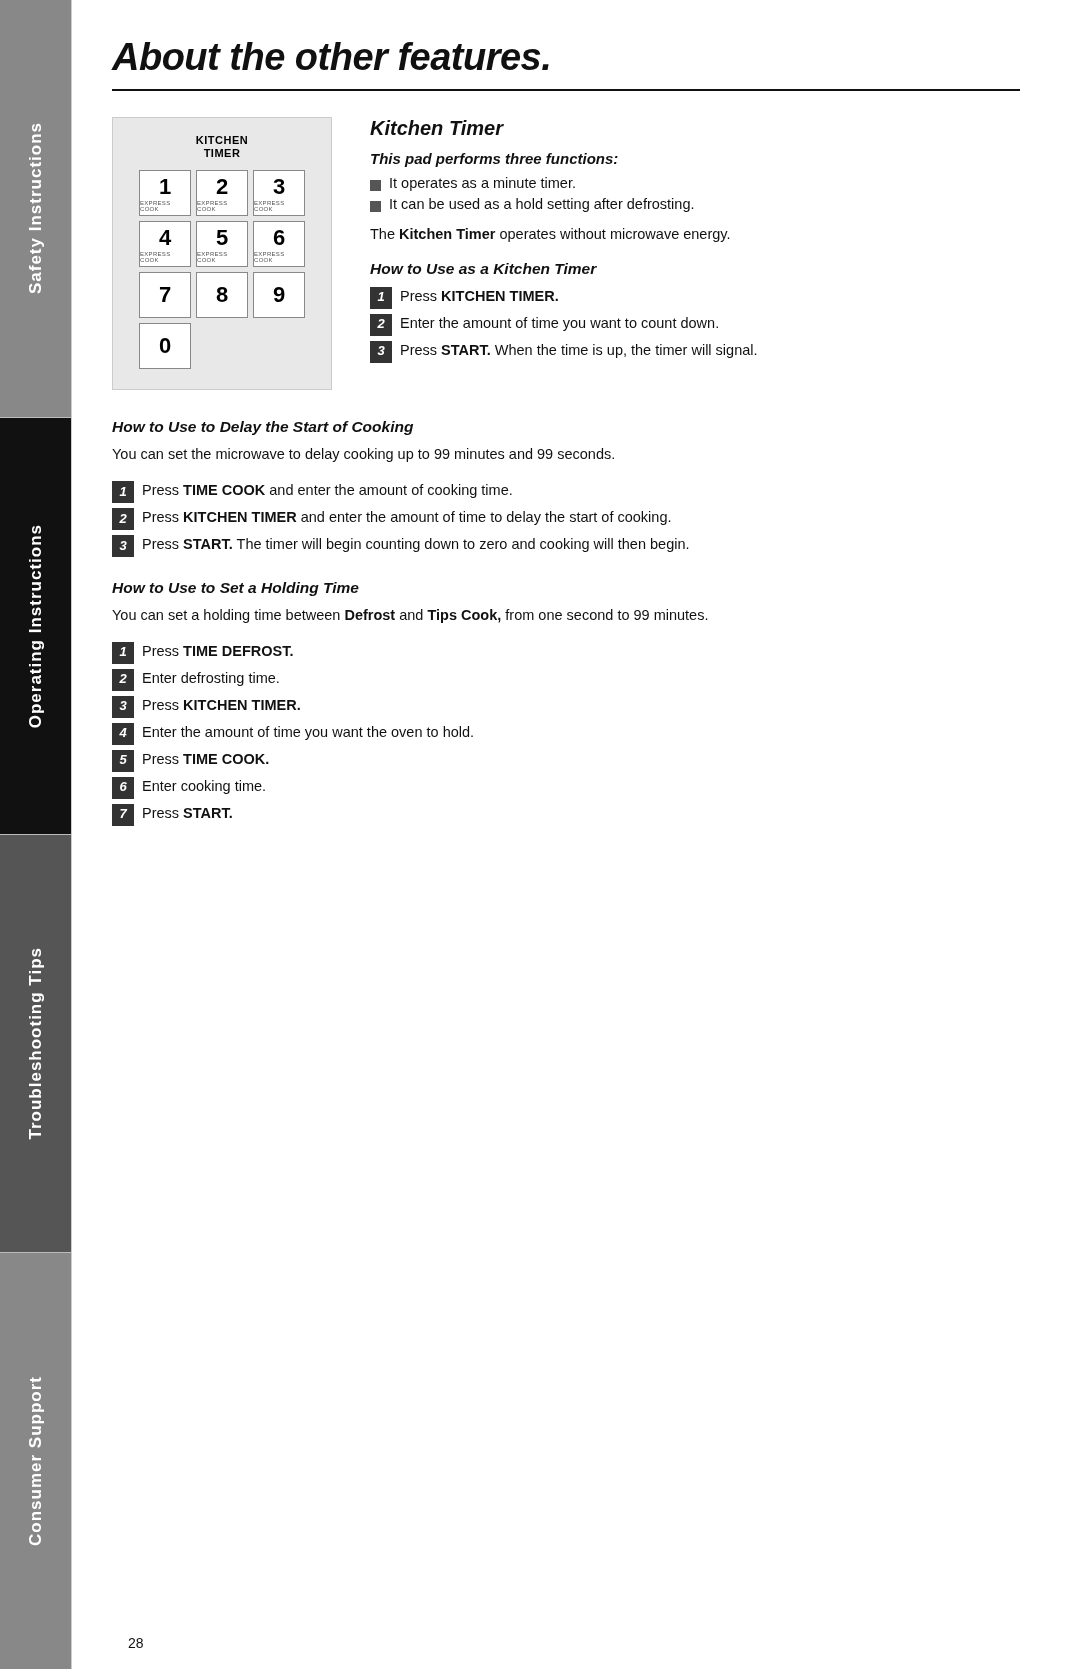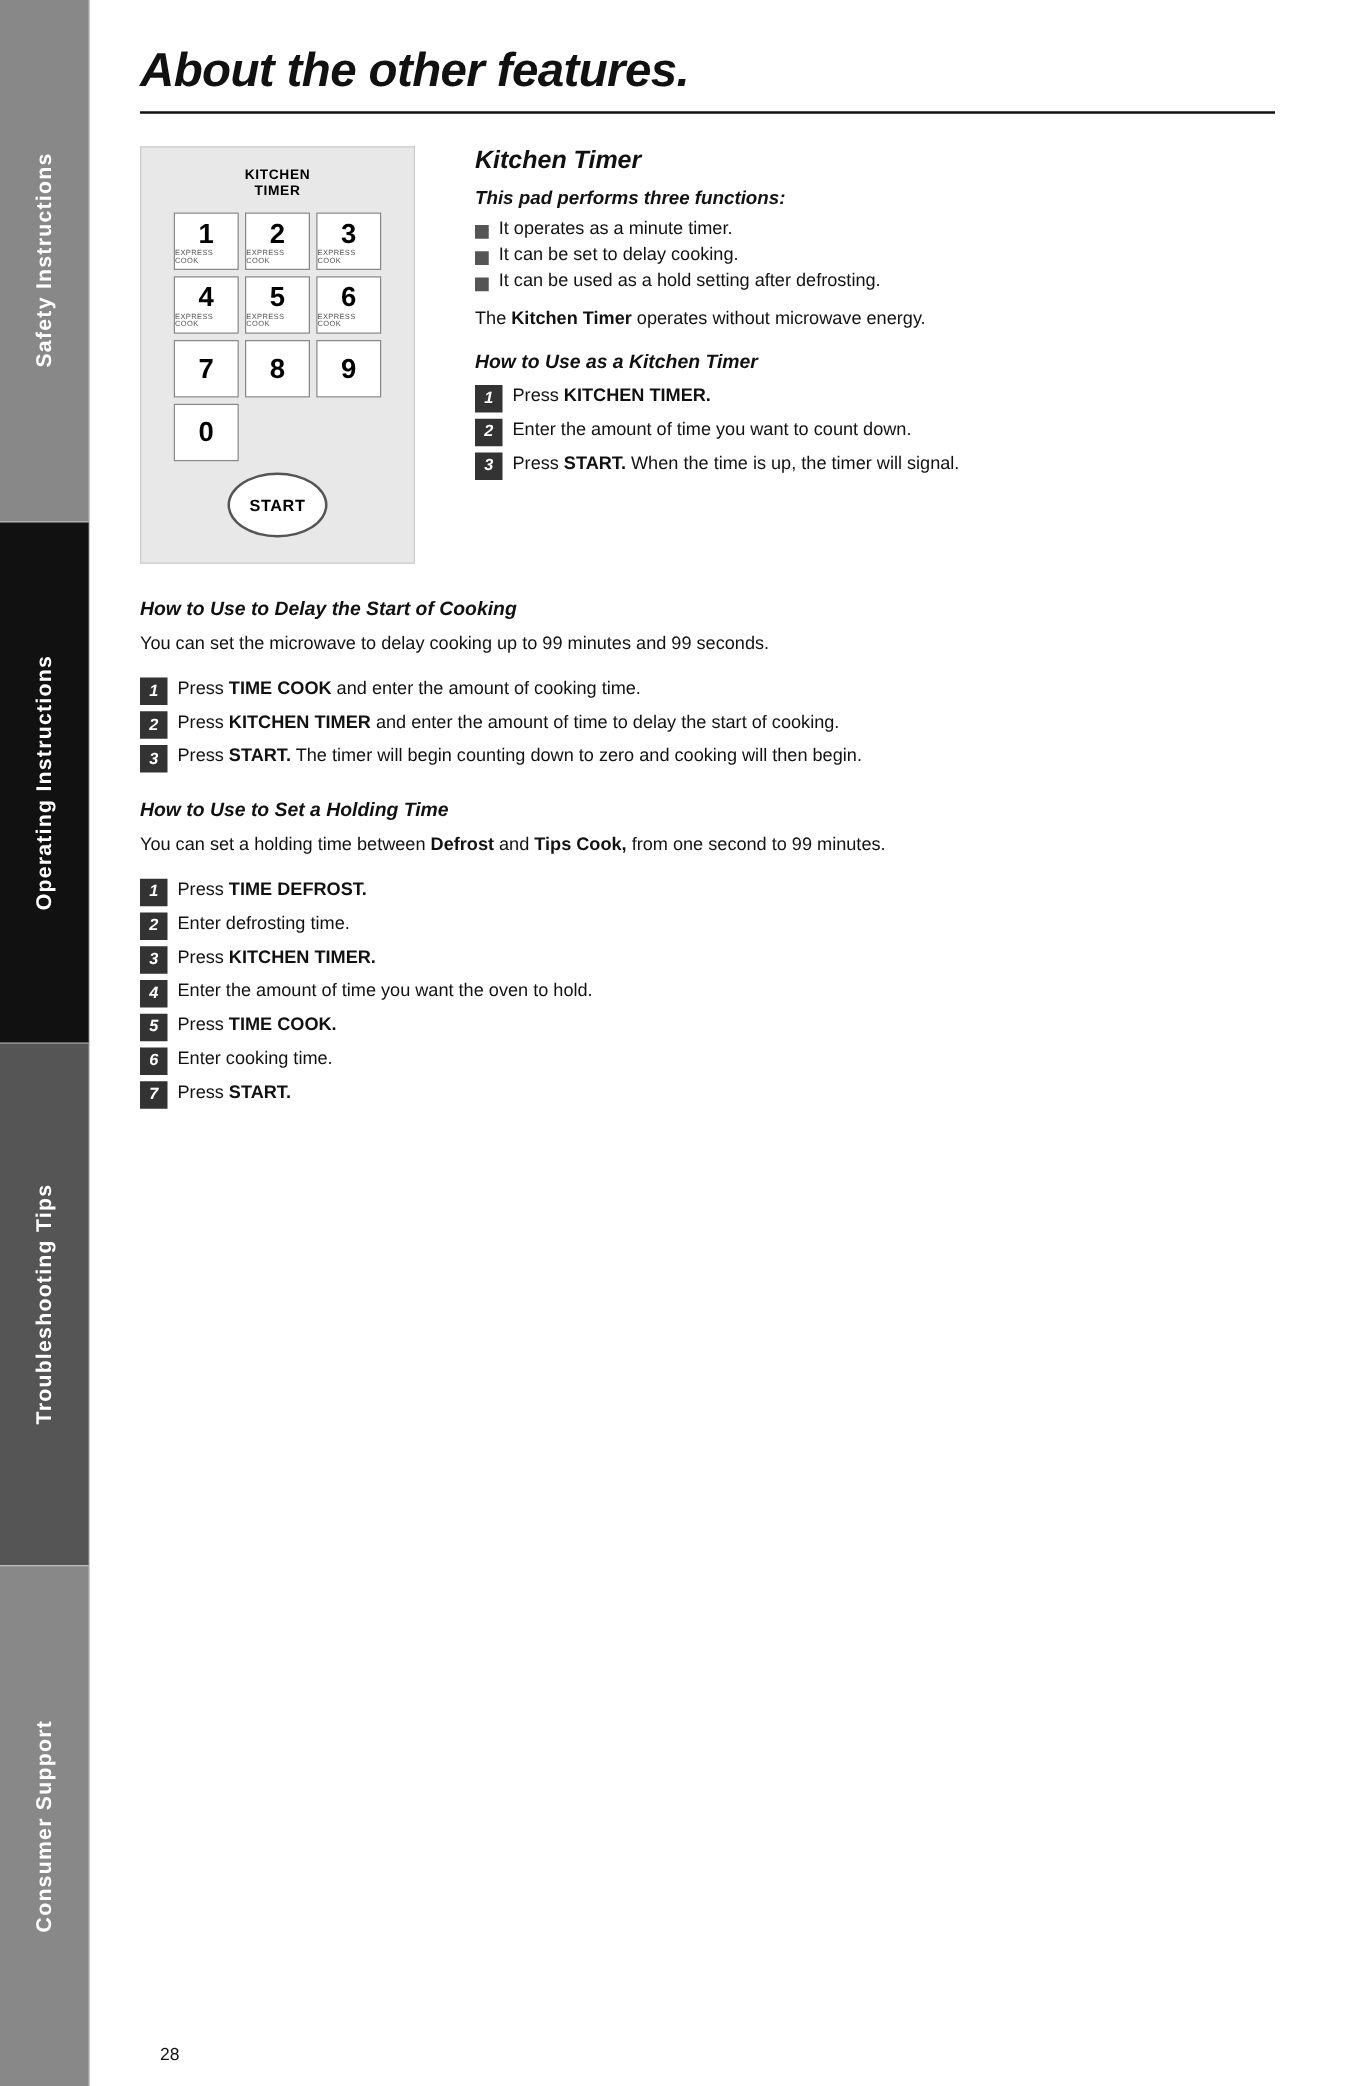--- a/index.html
+++ b/index.html
@@ -84,21 +84,21 @@
 
     .title-rule {
       border: none;
       border-top: 2.5px solid #111;
       margin-bottom: 26px;
     }
 
     
     .top-section {
       display: flex;
-      gap: 48px;
+      gap: 38px;
       margin-bottom: 28px;
     }
 
     
     .keypad-wrap {
       background: #e8e8e8;
       border: 1px solid #ccc;
       padding: 16px 18px 20px 18px;
       min-width: 220px;
       display: flex;
@@ -339,37 +339,30 @@
             </div>
           <div class="key">
               <span>9</span>
             </div>
         </div>
         <div class="keypad-row">
           <div class="key key-0">
               <span>0</span>
             </div>
         </div>
-        <div class="keypad-row" style="justify-content:center;">
-          <div class="key key-start">START</div>
-        </div>
       </div>
     </div>
 
     <div class="kitchen-timer-info">
       <h2 class="section-heading">Kitchen Timer</h2>
       <p class="sub-heading">This pad performs three functions:</p>
 
       <div class="bullet-item">
         <span class="bullet-square"></span>
         <span>It operates as a minute timer.</span>
-      </div>
-      <div class="bullet-item">
-        <span class="bullet-square"></span>
-        <span>It can be set to delay cooking.</span>
       </div>
       <div class="bullet-item">
         <span class="bullet-square"></span>
         <span>It can be used as a hold setting after defrosting.</span>
       </div>
 
       <p class="plain-text" style="margin-top:12px;">
         The <strong>Kitchen Timer</strong> operates without microwave energy.
       </p>
 

